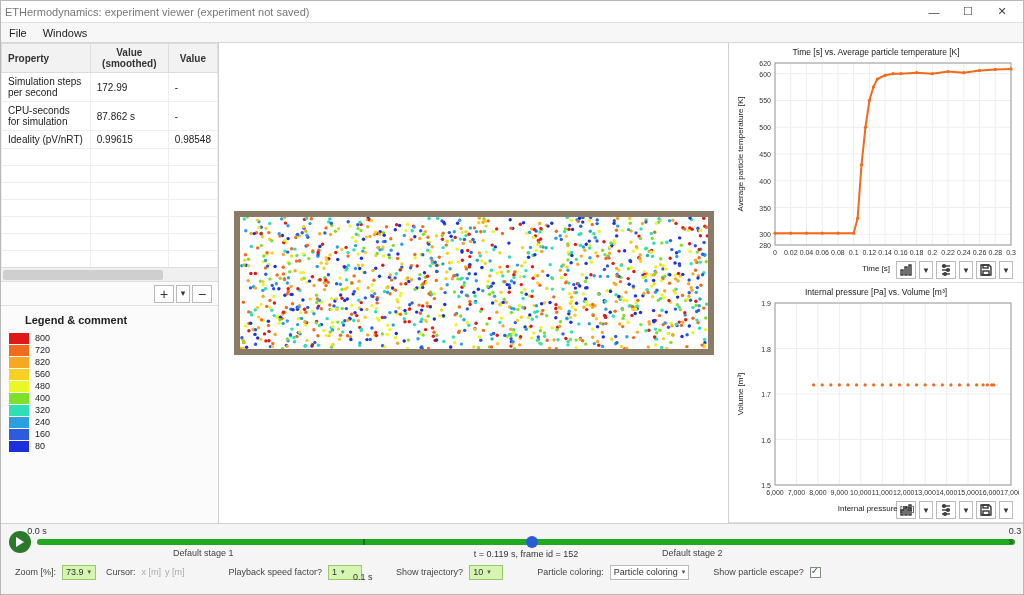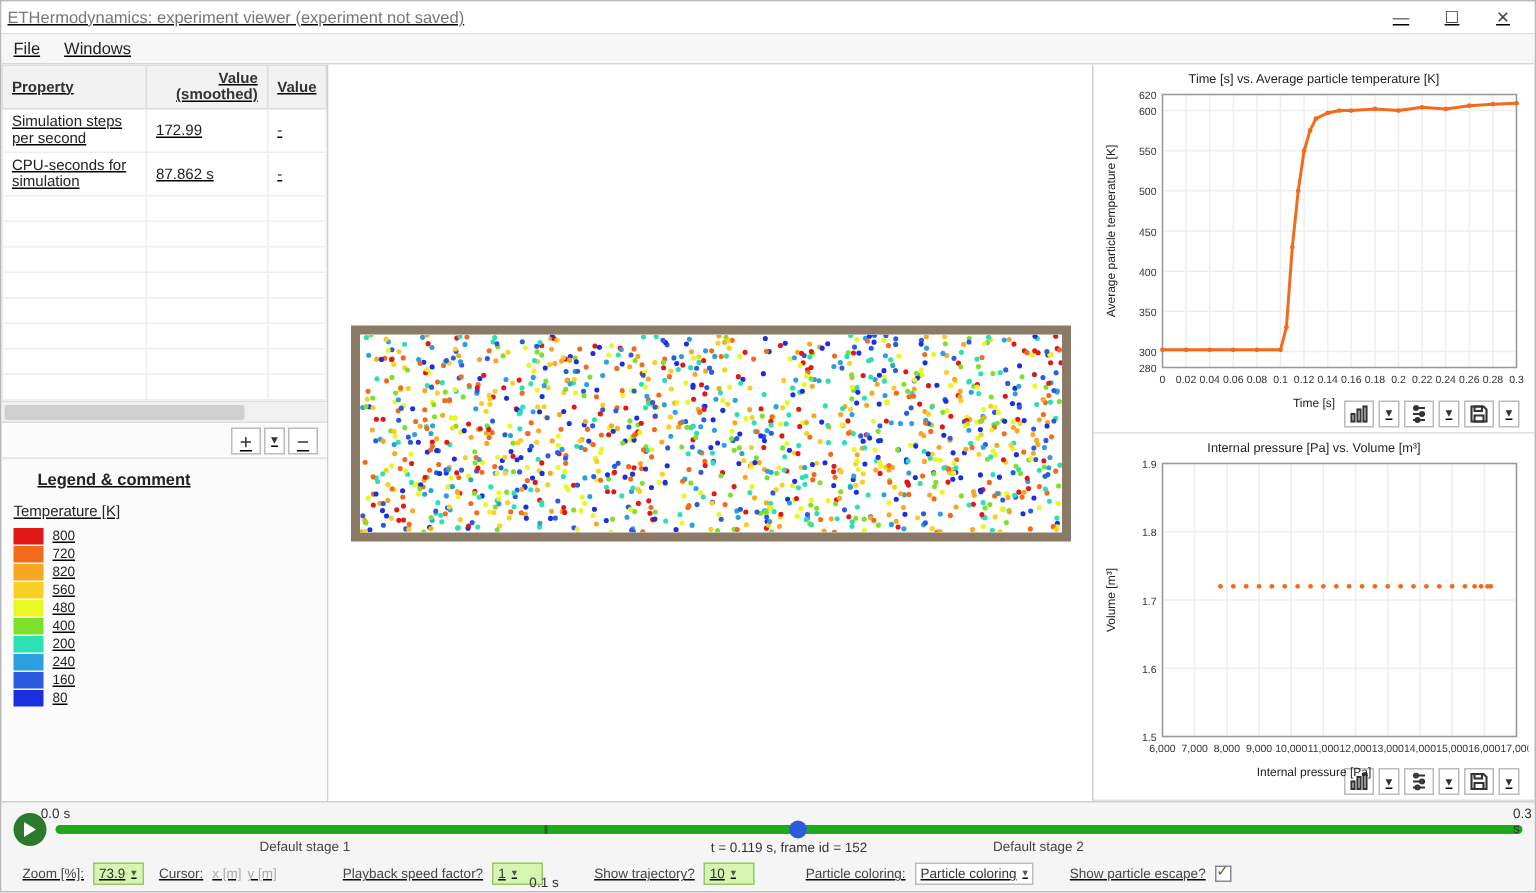--- a/index.html
+++ b/index.html
@@ -1,36 +1,36 @@
 <!DOCTYPE html>
 <html><head>
 <meta charset="utf-8">
 <style>
   * { box-sizing: border-box; margin: 0; padding: 0; font-family: "Segoe UI", Tahoma, sans-serif; }
   html, body { width: 1024px; height: 595px; overflow: hidden; background: #f0f0f0; }
-  .window { width: 1024px; height: 595px; background: #f0f0f0; border: 1px solid #b8b8b8; display: flex; flex-direction: column; text-decoration: underline; }
+  .window { width: 1024px; height: 595px; background: #f0f0f0; border: 1px solid #b8b8b8; display: flex; flex-direction: column; }
 
   
   .titlebar { height: 22px; background: #fff; display: flex; align-items: center; padding: 0 4px; font-size: 11px; color: #777; border-bottom: 1px solid #e0e0e0; }
   .titlebar .title { flex: 1; }
   .titlebar .winbtn { width: 34px; height: 20px; display: inline-flex; align-items: center; justify-content: center; color: #444; }
   .titlebar .winbtn:last-child { color: #444; }
 
   
   .menubar { height: 20px; background: #f7f7f7; border-bottom: 1px solid #d6d6d6; display: flex; align-items: center; padding: 0 8px; font-size: 11px; color: #222; }
   .menubar .menuitem { margin-right: 16px; }
 
   
   .content { flex: 1; display: flex; overflow: hidden; }
 
   
   .left { width: 218px; border-right: 1px solid #d0d0d0; display: flex; flex-direction: column; background: #fbfbfb; }
   .proptable { border-collapse: collapse; width: 100%; font-size: 10px; }
   .proptable th { background: #f2f2f2; border: 1px solid #dcdcdc; padding: 3px 6px; font-weight: 600; color: #333; text-align: left; }
-  .proptable th:not(:first-child) { text-align: right; }
+  .proptable th:not(:first-child) { text-align: center; }
   .proptable td { border: 1px solid #eee; padding: 3px 6px; color: #222; height: 18px; background: #fff; }
   .proptable tr.empty td { height: 17px; }
   .left .tablewrap { height: 225px; overflow: hidden; border-bottom: 1px solid #ddd; }
   .left .hscroll { height: 14px; background: #f0f0f0; position: relative; border-bottom: 1px solid #ddd; }
   .left .hscroll .thumb { position: absolute; left: 2px; top: 2px; width: 160px; height: 10px; background: #cfcfcf; border-radius: 2px; }
   .left .addbar { height: 24px; display: flex; justify-content: flex-end; align-items: center; gap: 2px; padding-right: 6px; border-bottom: 1px solid #e0e0e0; }
   .iconbtn { width: 20px; height: 18px; background: #fff; border: 1px solid #bbb; display: inline-flex; align-items: center; justify-content: center; font-size: 14px; line-height: 1; color: #333; }
   .iconbtn.small { width: 14px; font-size: 9px; }
 
   .legend-title { font-size: 11px; font-weight: 700; padding: 8px 24px 6px; color: #222; }
@@ -45,21 +45,21 @@
   .simbox svg { position: absolute; inset: 0; }
 
   
   .right { width: 294px; display: flex; flex-direction: column; background: #fff; }
   .chartpanel { flex: 1; border-bottom: 1px solid #e0e0e0; display: flex; flex-direction: column; padding: 2px 4px 0; gap: 24px; }
   .chartarea { flex: 1; position: relative; }
   .chartarea svg { position: absolute; inset: 0; }
   .charttool { height: 24px; display: flex; justify-content: flex-end; align-items: center; gap: 3px; padding-right: 6px; }
 
   
-  .bottom { height: 60px; border-top: 1px solid #d0d0d0; background: #f5f5f5; display: flex; flex-direction: column; }
+  .bottom { height: 71px; border-top: 1px solid #d0d0d0; background: #f5f5f5; display: flex; flex-direction: column; }
   .timeline { display: flex; align-items: center; height: 36px; padding: 0 8px; position: relative; }
   .playbtn { width: 22px; height: 22px; border-radius: 50%; background: #2b7a2b; display: inline-flex; align-items: center; justify-content: center; margin-right: 6px; }
   .playbtn svg { fill: #fff; }
   .track { flex: 1; position: relative; height: 28px; }
   .trackbar { position: absolute; left: 0; right: 0; top: 11px; height: 6px; background: #1fa91f; border-radius: 3px; }
   .trackthumb { position: absolute; top: 8px; width: 12px; height: 12px; border-radius: 50%; background: #2b5bd8; left: 50.6%; transform: translateX(-50%); }
   .trackseg { position: absolute; top: 11px; height: 6px; border-left: 2px solid #1f6f1f; }
   .trackticks { position: absolute; left: 0; right: 0; top: -2px; font-size: 9px; color: #333; }
   .trackticks span { position: absolute; transform: translateX(-50%); }
   .tracklabel { position: absolute; top: 20px; font-size: 9px; color: #444; transform: translateX(-50%); }
@@ -108,20 +108,25 @@
               <tr>
                 <td>Simulation steps per second</td>
                 <td>172.99</td>
                 <td>-</td>
               </tr>
               <tr>
                 <td>CPU-seconds for simulation</td>
                 <td>87.862 s</td>
                 <td>-</td>
               </tr>
+              <tr>
+                <td>Ideality (pV/nRT)</td>
+                <td>0.99615</td>
+                <td>0.98548</td>
+              </tr>
               <tr class="empty">
                 <td></td>
                 <td></td>
                 <td></td>
               </tr>
               <tr class="empty">
                 <td></td>
                 <td></td>
                 <td></td>
               </tr>
@@ -161,21 +166,20 @@
       <div class="hscroll">
           <div class="thumb"></div>
         </div>
       <div class="addbar">
         <span class="iconbtn">+</span>
         <span class="iconbtn small">▾</span>
         <span class="iconbtn">−</span>
       </div>
 
       <div class="legend-title">Legend &amp; comment</div>
-      <div class="legend-sub">Temperature [K]</div>
       <div class="cbar" id="cbar">
           <div class="cbar-row">
             <div class="cbar-swatch" style="background: rgb(224, 24, 24);"></div>
             <span>800</span>
           </div>
           <div class="cbar-row">
             <div class="cbar-swatch" style="background: rgb(243, 106, 28);"></div>
             <span>720</span>
           </div>
           <div class="cbar-row">
@@ -189,21 +193,21 @@
           <div class="cbar-row">
             <div class="cbar-swatch" style="background: rgb(233, 247, 35);"></div>
             <span>480</span>
           </div>
           <div class="cbar-row">
             <div class="cbar-swatch" style="background: rgb(127, 224, 44);"></div>
             <span>400</span>
           </div>
           <div class="cbar-row">
             <div class="cbar-swatch" style="background: rgb(44, 224, 179);"></div>
-            <span>200</span>
+            <span>320</span>
           </div>
           <div class="cbar-row">
             <div class="cbar-swatch" style="background: rgb(44, 159, 224);"></div>
             <span>240</span>
           </div>
           <div class="cbar-row">
             <div class="cbar-swatch" style="background: rgb(44, 91, 224);"></div>
             <span>160</span>
           </div>
           <div class="cbar-row">

